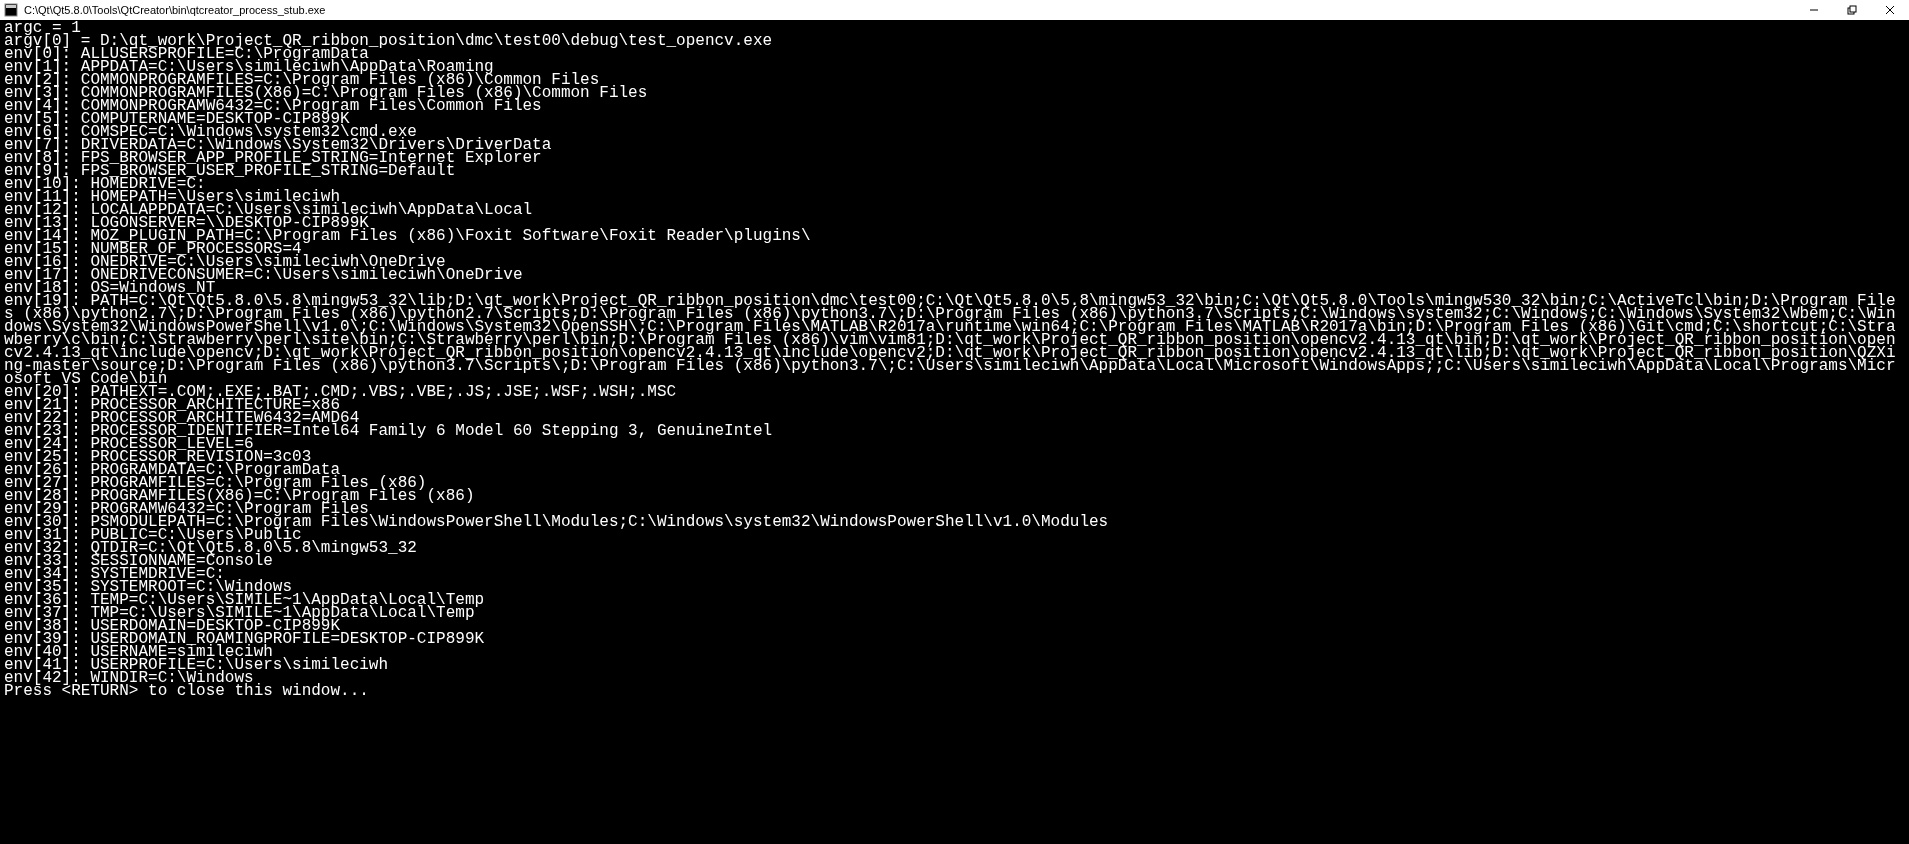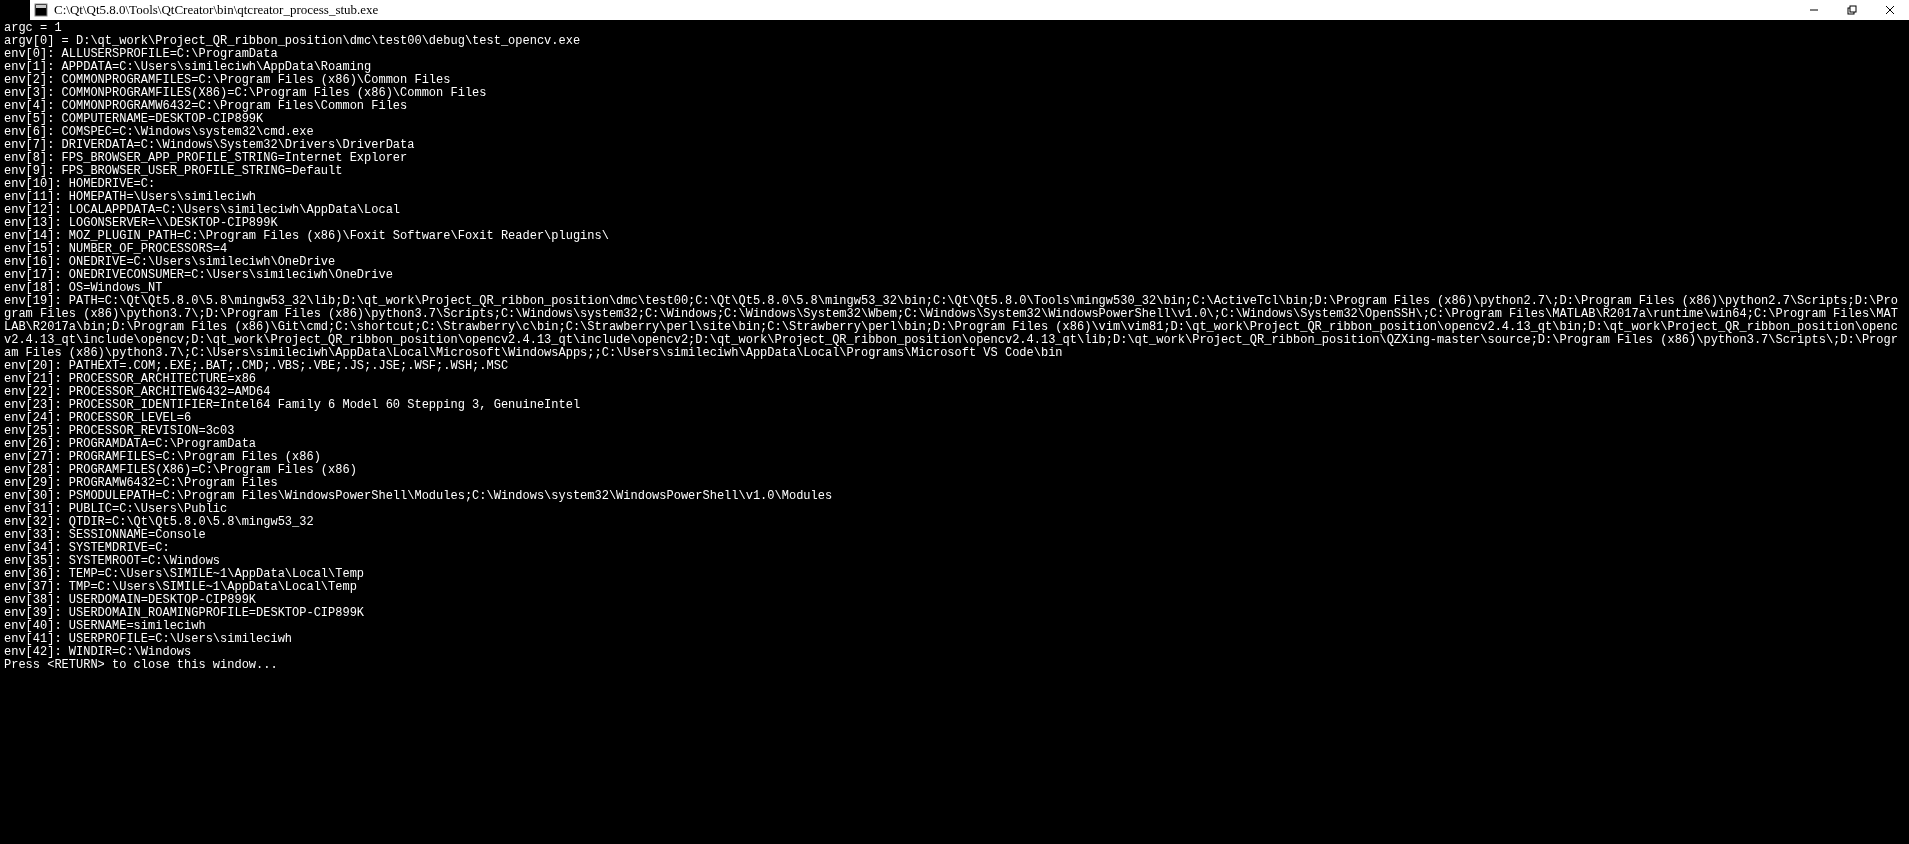--- a/index.html
+++ b/index.html
@@ -11,24 +11,23 @@
     overflow: hidden;
     width: 1909px;
     height: 844px;
   }
   .titlebar {
     height: 20px;
     background: #fff;
     color: #000;
     display: flex;
     align-items: center;
-    font-family: Liberation Serif, serif;
-    font-size: 13px;
+    font-family: Liberation Sans, sans-serif;
+    font-size: 11px;
     padding-left: 4px;
-    margin-left: 30px;
   }
   .titlebar .app-icon {
     width: 14px;
     height: 14px;
     margin-right: 6px;
     display: inline-flex;
     align-items: center;
     justify-content: center;
   }
   .titlebar .title-text {
@@ -50,21 +49,21 @@
     font-size: 10px;
     cursor: default;
   }
   .console {
     background: #000;
     color: #fff;
     padding: 2px 4px;
     white-space: pre-wrap;
     word-break: break-all;
     line-height: 13px;
-    font-size: 12px;
+    font-size: 16px;
     height: calc(100% - 20px);
     overflow: hidden;
   }
 </style>
 </head>
 <body>
 
 <div class="titlebar">
   <span class="app-icon">
     <svg width="14" height="14" viewBox="0 0 14 14">

